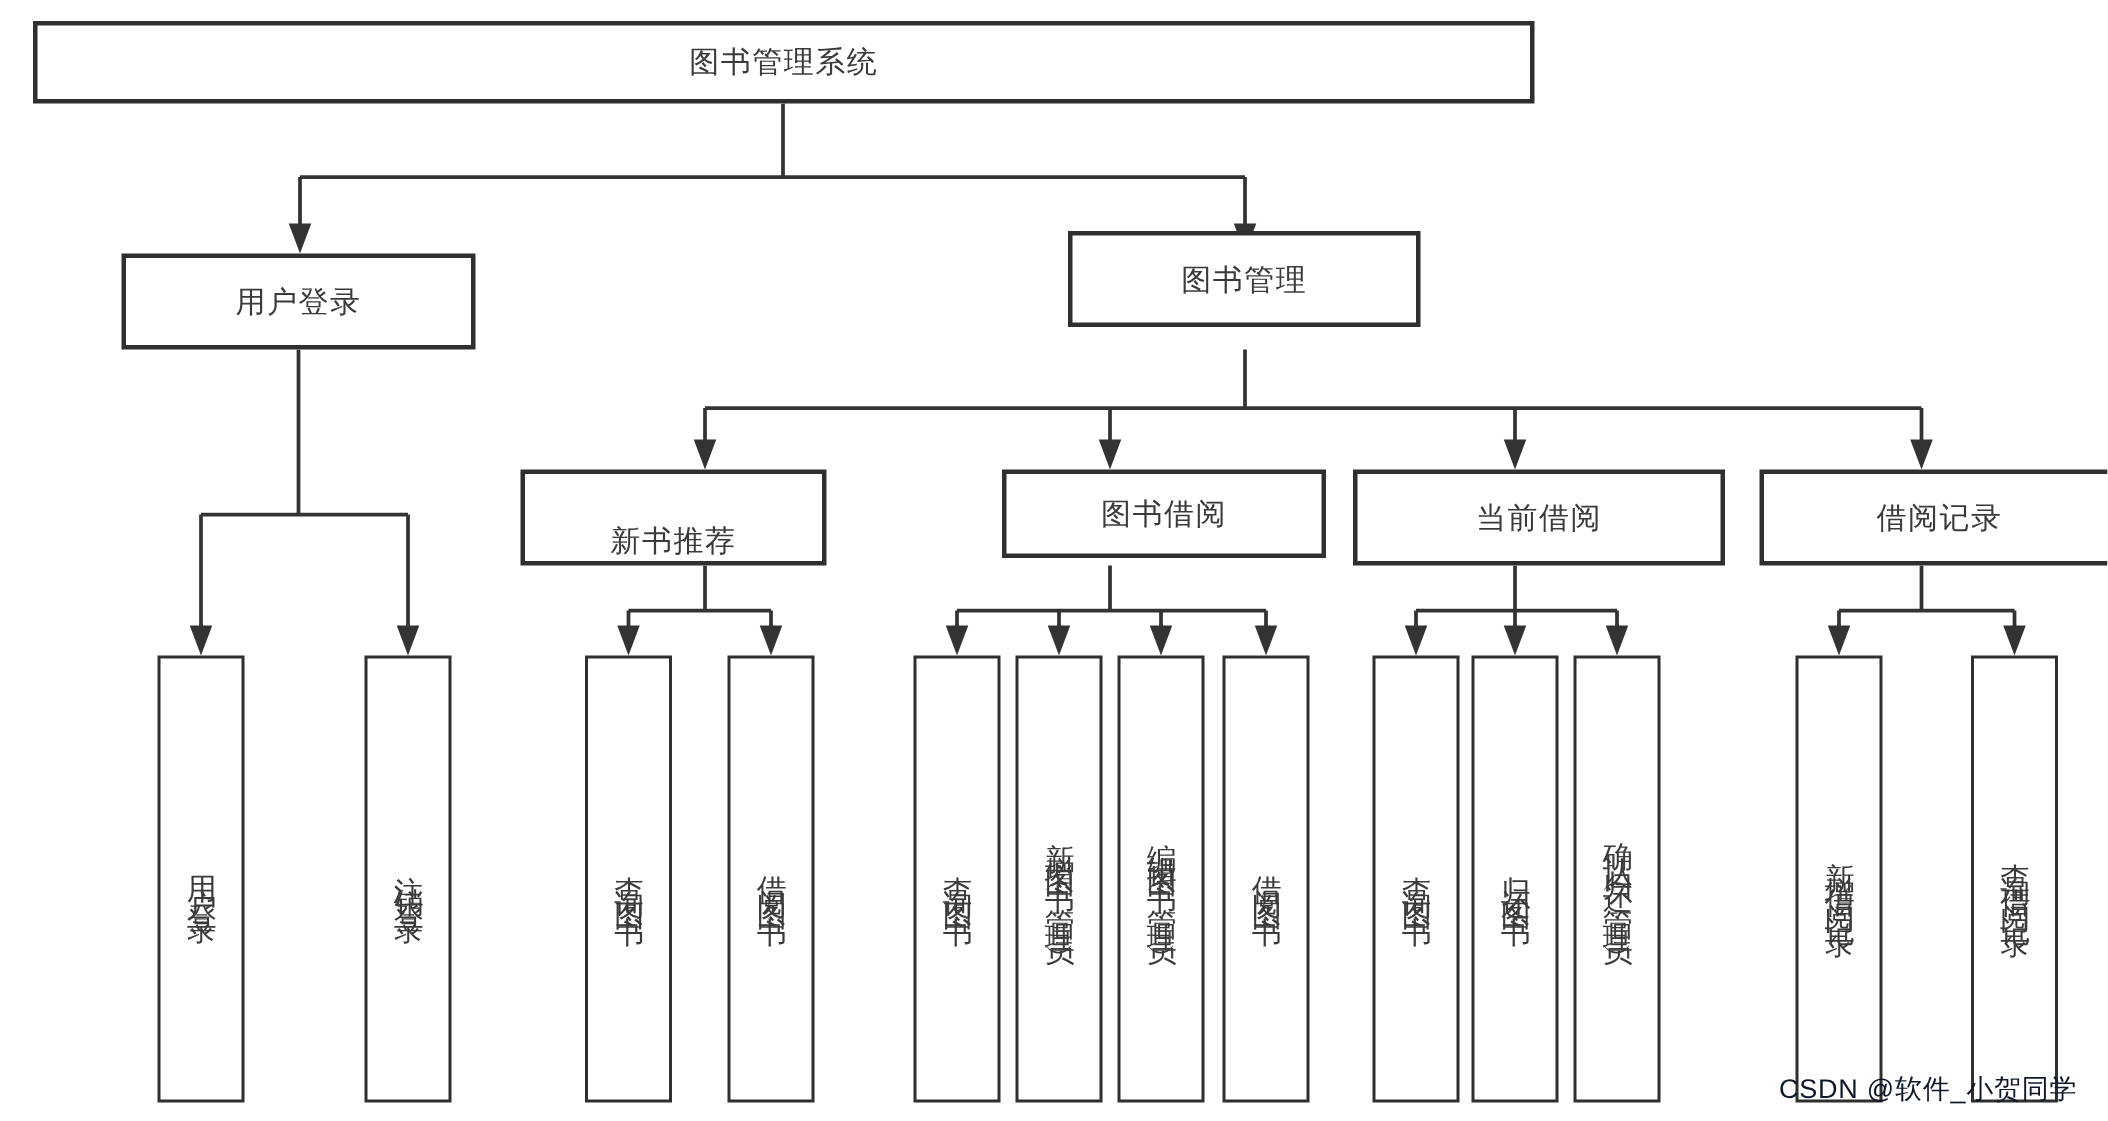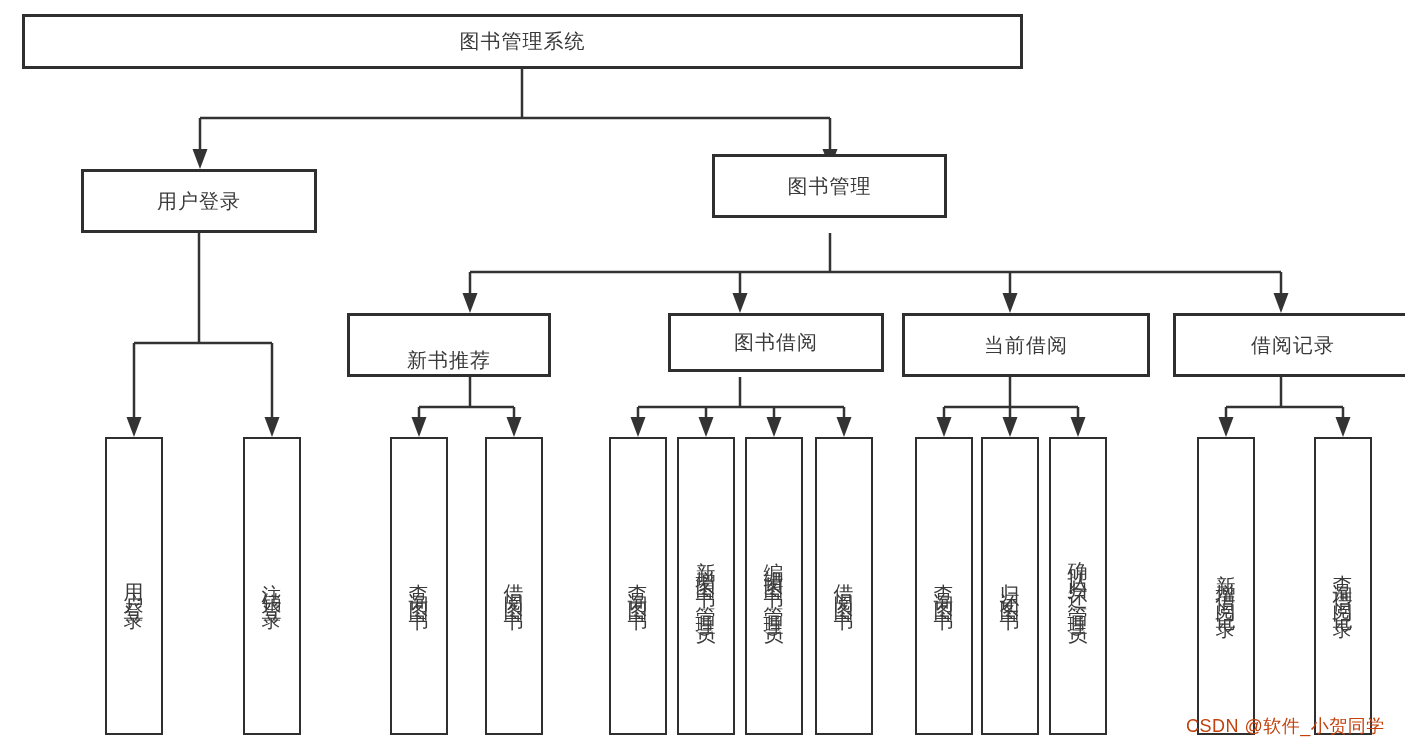--- a/index.html
+++ b/index.html
@@ -69,21 +69,21 @@
   .n-d1 { left: 915px; }
   .n-d2 { left: 981px; }
   .n-d3 { left: 1049px; }
   .n-e1 { left: 1197px; }
   .n-e2 { left: 1314px; }
   .watermark {
     position: absolute;
     left: 1186px;
     top: 714px;
     font-size: 18px;
-    color: #c2410c;
+    color: #0f172a;
     letter-spacing: 0.5px;
     white-space: nowrap;
     z-index: 5;
   }
 </style>
 </head>
 <body>
 
 <div class="canvas">
 

